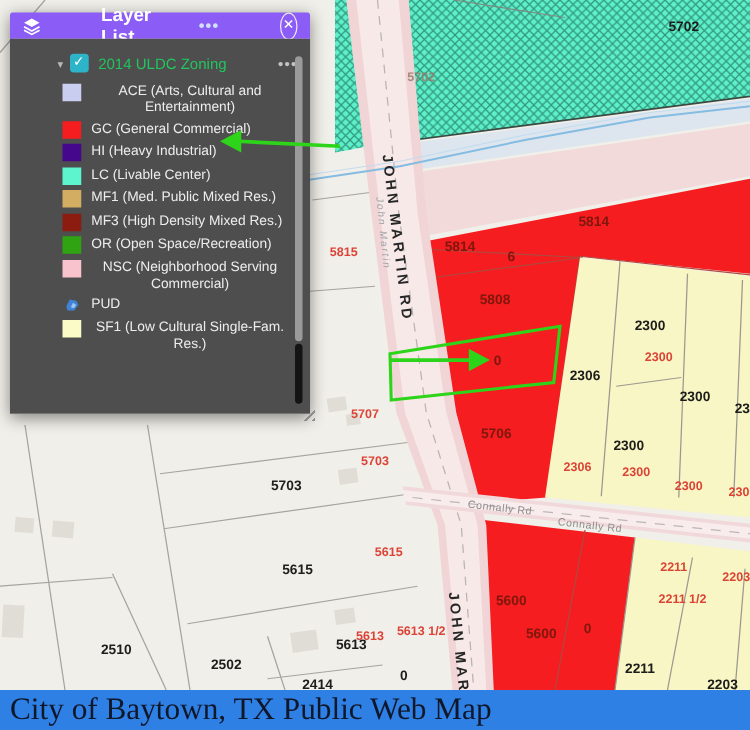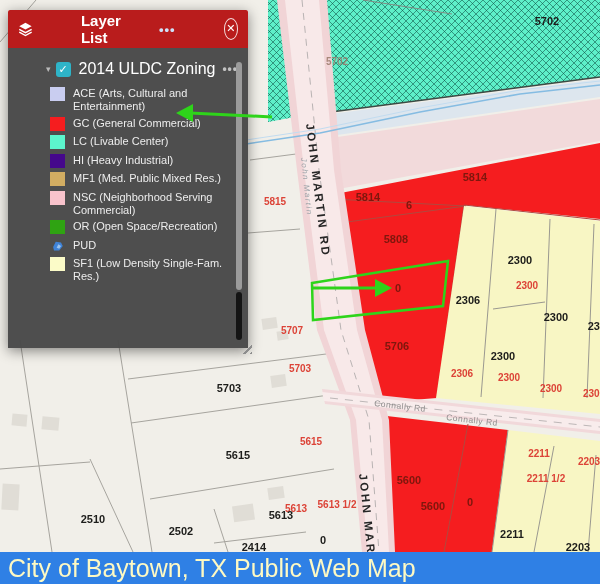--- a/index.html
+++ b/index.html
@@ -15,51 +15,51 @@
   .red{font:bold 10px "Liberation Sans",sans-serif;fill:#dc4337;}
   .drk{font:bold 11px "Liberation Sans",sans-serif;fill:#7e170d;}
   .fnt{font:bold 10px "Liberation Sans",sans-serif;fill:#9b7a6b;opacity:.85;}
   .roadmain{font:bold 11.5px "Liberation Sans",sans-serif;fill:#262626;letter-spacing:2.5px;}
   .roadfaint{font:italic 8px "Liberation Sans",sans-serif;fill:#8f9aa0;letter-spacing:1.5px;opacity:.85;}
   .roadsub{font:8.5px "Liberation Sans",sans-serif;fill:#8e8c8c;letter-spacing:.5px;}
 
   
   .panel{position:absolute;left:8px;top:10px;width:240px;z-index:10;
          box-shadow:0 3px 12px rgba(0,0,0,.45);}
-  .panel-header{height:38px;background:#b91c1c;display:flex;align-items:center;
+  .panel-header{height:21px;background:#8b5cf6;display:flex;align-items:center;
                 padding:0 10px;border-radius:2px 2px 0 0;gap:38px;}
   .panel-title{color:#fff;font-size:15px;font-weight:bold;margin-left:10px;flex:1;}
   .hdr-dots{color:#cfe0f8;font-size:13px;font-weight:bold;letter-spacing:1px;margin-right:10px;cursor:pointer;}
   .close-btn{width:20px;height:20px;border:1.5px solid rgba(255,255,255,.85);border-radius:50%;
              color:#fff;font-size:11px;line-height:18px;text-align:center;cursor:pointer;}
   .panel-body{position:relative;height:300px;background:rgba(72,72,72,.97);overflow:hidden;}
   .layer-row{display:flex;align-items:center;padding:12px 10px 0 38px;}
   .caret{color:#b9b9b9;font-size:9px;margin-right:5px;cursor:pointer;}
   .chk{width:15px;height:15px;background:#2eb4c8;border-radius:3px;color:#fff;
        font-size:11px;line-height:15px;text-align:center;cursor:pointer;}
-  .layer-label{color:#ffffff;font-size:16px;margin-left:8px;flex:1;}
+  .layer-label{color:#22c55e;font-size:12px;margin-left:8px;flex:1;}
   .row-dots{color:#c2c2c2;font-size:12px;font-weight:bold;letter-spacing:1px;cursor:pointer;}
-  .legend{margin-top:9px;padding-left:42px;}
+  .legend{margin-top:9px;padding-left:42px;text-align:center;}
   .lrow{display:flex;align-items:flex-start;margin-bottom:3.5px;min-height:15px;}
   .sw{width:15px;height:14px;flex:0 0 15px;margin-top:0;}
   .sw.pud{background:transparent;}
   .ltxt{color:#ededed;font-size:11px;line-height:13px;margin-left:8px;max-width:158px;}
   .scroll-thumb{position:absolute;right:6px;top:14px;width:6px;height:228px;background:#9b9b9b;border-radius:3px;cursor:pointer;}
   .scroll-dark{position:absolute;right:6px;top:244px;width:6px;height:48px;background:#141414;border-radius:3px;}
   .resize-handle{position:absolute;right:-4px;bottom:-6px;width:13px;height:13px;z-index:11;cursor:nwse-resize;
       background:repeating-linear-gradient(135deg,transparent 0 3px,#8d8d8d 3px 4.5px);
       clip-path:polygon(100% 0,100% 100%,0 100%);}
 
   
   #overlay{position:absolute;left:0;top:0;z-index:40;pointer-events:none;}
 
   
   .footer{position:absolute;left:0;bottom:0;width:600px;height:32px;background:#2f80e5;z-index:30;}
-  .footer span{color:#fef9c3;font-size:25px;font-weight:300;line-height:32px;padding-left:8px;display:block;
-               white-space:nowrap;}
+  .footer span{color:#0f172a;font-size:25px;font-weight:300;line-height:32px;padding-left:8px;display:block;
+               white-space:nowrap;font-family:Liberation Serif, serif;}
 </style>
 </head>
 <body>
 
 <svg id="map" width="600" height="552" viewBox="0 0 600 552">
   <defs>
     <pattern id="hatch" width="7" height="7" patternUnits="userSpaceOnUse">
       <path d="M0 0 L7 7 M7 0 L0 7" stroke="rgba(12,78,66,.55)" stroke-width="1"></path>
     </pattern>
   </defs>
@@ -220,49 +220,53 @@
     <div class="legend">
         <div class="lrow">
           <span class="sw" style="background: rgb(201, 205, 240);"></span>
           <span class="ltxt">ACE (Arts, Cultural and Entertainment)</span>
         </div>
         <div class="lrow">
           <span class="sw" style="background: rgb(245, 29, 31);"></span>
           <span class="ltxt">GC (General Commercial)</span>
         </div>
         <div class="lrow">
+          <span class="sw" style="background: rgb(69, 8, 140);"></span>
+          <span class="ltxt">HI (Heavy Industrial)</span>
+        </div>
+        <div class="lrow">
           <span class="sw" style="background: rgb(92, 245, 205);"></span>
           <span class="ltxt">LC (Livable Center)</span>
         </div>
         <div class="lrow">
-          <span class="sw" style="background: rgb(69, 8, 140);"></span>
-          <span class="ltxt">HI (Heavy Industrial)</span>
-        </div>
-        <div class="lrow">
           <span class="sw" style="background: rgb(210, 173, 98);"></span>
           <span class="ltxt">MF1 (Med. Public Mixed Res.)</span>
         </div>
         <div class="lrow">
+          <span class="sw" style="background: rgb(140, 28, 16);"></span>
+          <span class="ltxt">MF3 (High Density Mixed Res.)</span>
+        </div>
+        <div class="lrow">
+          <span class="sw" style="background: rgb(47, 163, 18);"></span>
+          <span class="ltxt">OR (Open Space/Recreation)</span>
+        </div>
+        <div class="lrow">
           <span class="sw" style="background: rgb(248, 195, 204);"></span>
           <span class="ltxt">NSC (Neighborhood Serving Commercial)</span>
-        </div>
-        <div class="lrow">
-          <span class="sw" style="background: rgb(47, 163, 18);"></span>
-          <span class="ltxt">OR (Open Space/Recreation)</span>
         </div>
         <div class="lrow">
           <span class="sw pud"><svg width="15" height="14" viewBox="0 0 16 16">
               <path d="M3 9 L6 3 L12 4 L14 8 L10 13 L4 13 Z" fill="#3f83d8"></path>
               <path d="M9 6 l3 2 -2 3 -3 -1 z" fill="#9cc4ee"></path>
             </svg></span>
           <span class="ltxt">PUD</span>
         </div>
         <div class="lrow">
           <span class="sw" style="background: rgb(251, 251, 200);"></span>
-          <span class="ltxt">SF1 (Low Density Single-Fam. Res.)</span>
+          <span class="ltxt">SF1 (Low Cultural Single-Fam. Res.)</span>
         </div>
       </div>
     <div class="scroll-thumb"></div>
     <div class="scroll-dark"></div>
   </div>
   <div class="resize-handle"></div>
 </div>
 
 <svg id="overlay" width="600" height="584" viewBox="0 0 600 584">
   <g stroke="#2ed41a" stroke-width="3" fill="#2ed41a">

